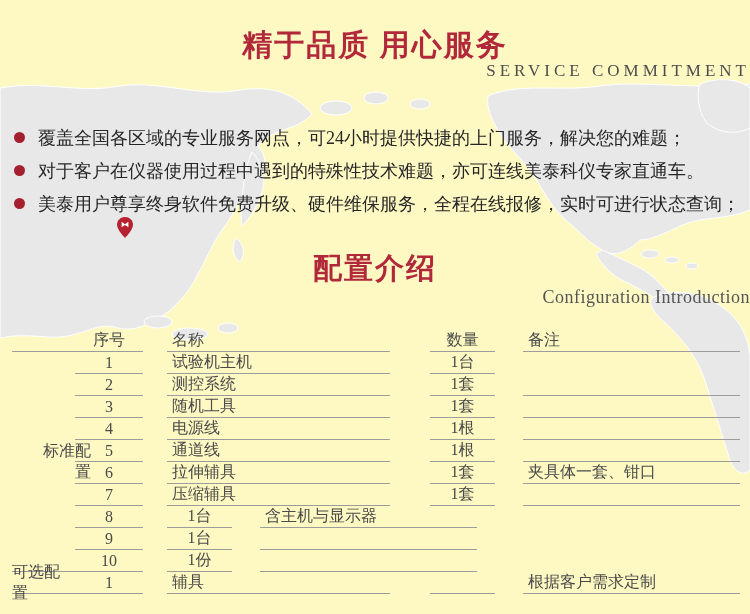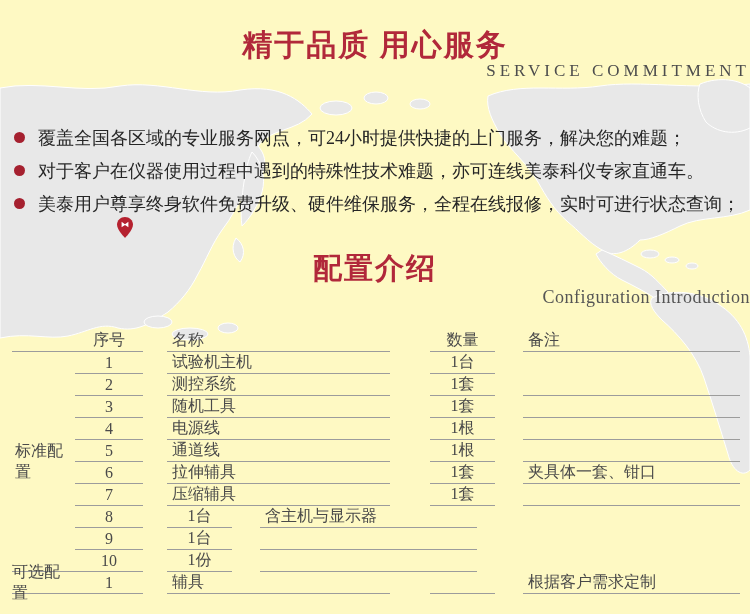--- a/index.html
+++ b/index.html
@@ -31,21 +31,21 @@
   
   .cfg-table{position:absolute;left:12px;top:330px;width:728px;font-size:16px;color:#4a4a4a;}
   .tr{display:flex;height:22px;}
   .tr > div{display:flex;align-items:center;box-sizing:border-box;}
   .cl{width:63px;justify-content:center;}
   .cs{width:68px;justify-content:center;margin-right:24px;}
   .cn{width:223px;padding-left:5px;margin-right:40px;}
   .cq{width:65px;justify-content:center;margin-right:28px;}
   .cb{width:217px;padding-left:5px;}
   .b{border-bottom:1px solid #9c9c9c;}
-  .std-label{position:absolute;left:3px;top:22px;width:63px;height:220px;display:flex;align-items:center;justify-content:center;color:#4a4a4a;}
+  .std-label{position:absolute;left:16px;top:22px;width:63px;height:220px;display:flex;align-items:center;justify-content:center;color:#4a4a4a;text-align:right;}
 </style>
 </head>
 <body>
 
 <div class="page">
 
   <svg class="map-bg" viewBox="0 0 750 614" aria-hidden="true">
     <g fill="#e8e8e8" stroke="#ffffff" stroke-width="1">
 
       <path d="M0,88 C40,80 80,94 120,86 C160,80 200,98 240,90 C280,84 300,100 312,114 C296,132 270,128 258,146 C272,162 262,180 248,188 C238,202 232,218 222,230 C212,244 206,260 198,274 C190,290 180,302 168,312 C150,324 136,332 118,328 C100,322 88,332 68,336 C48,340 28,332 0,338 Z"></path>

